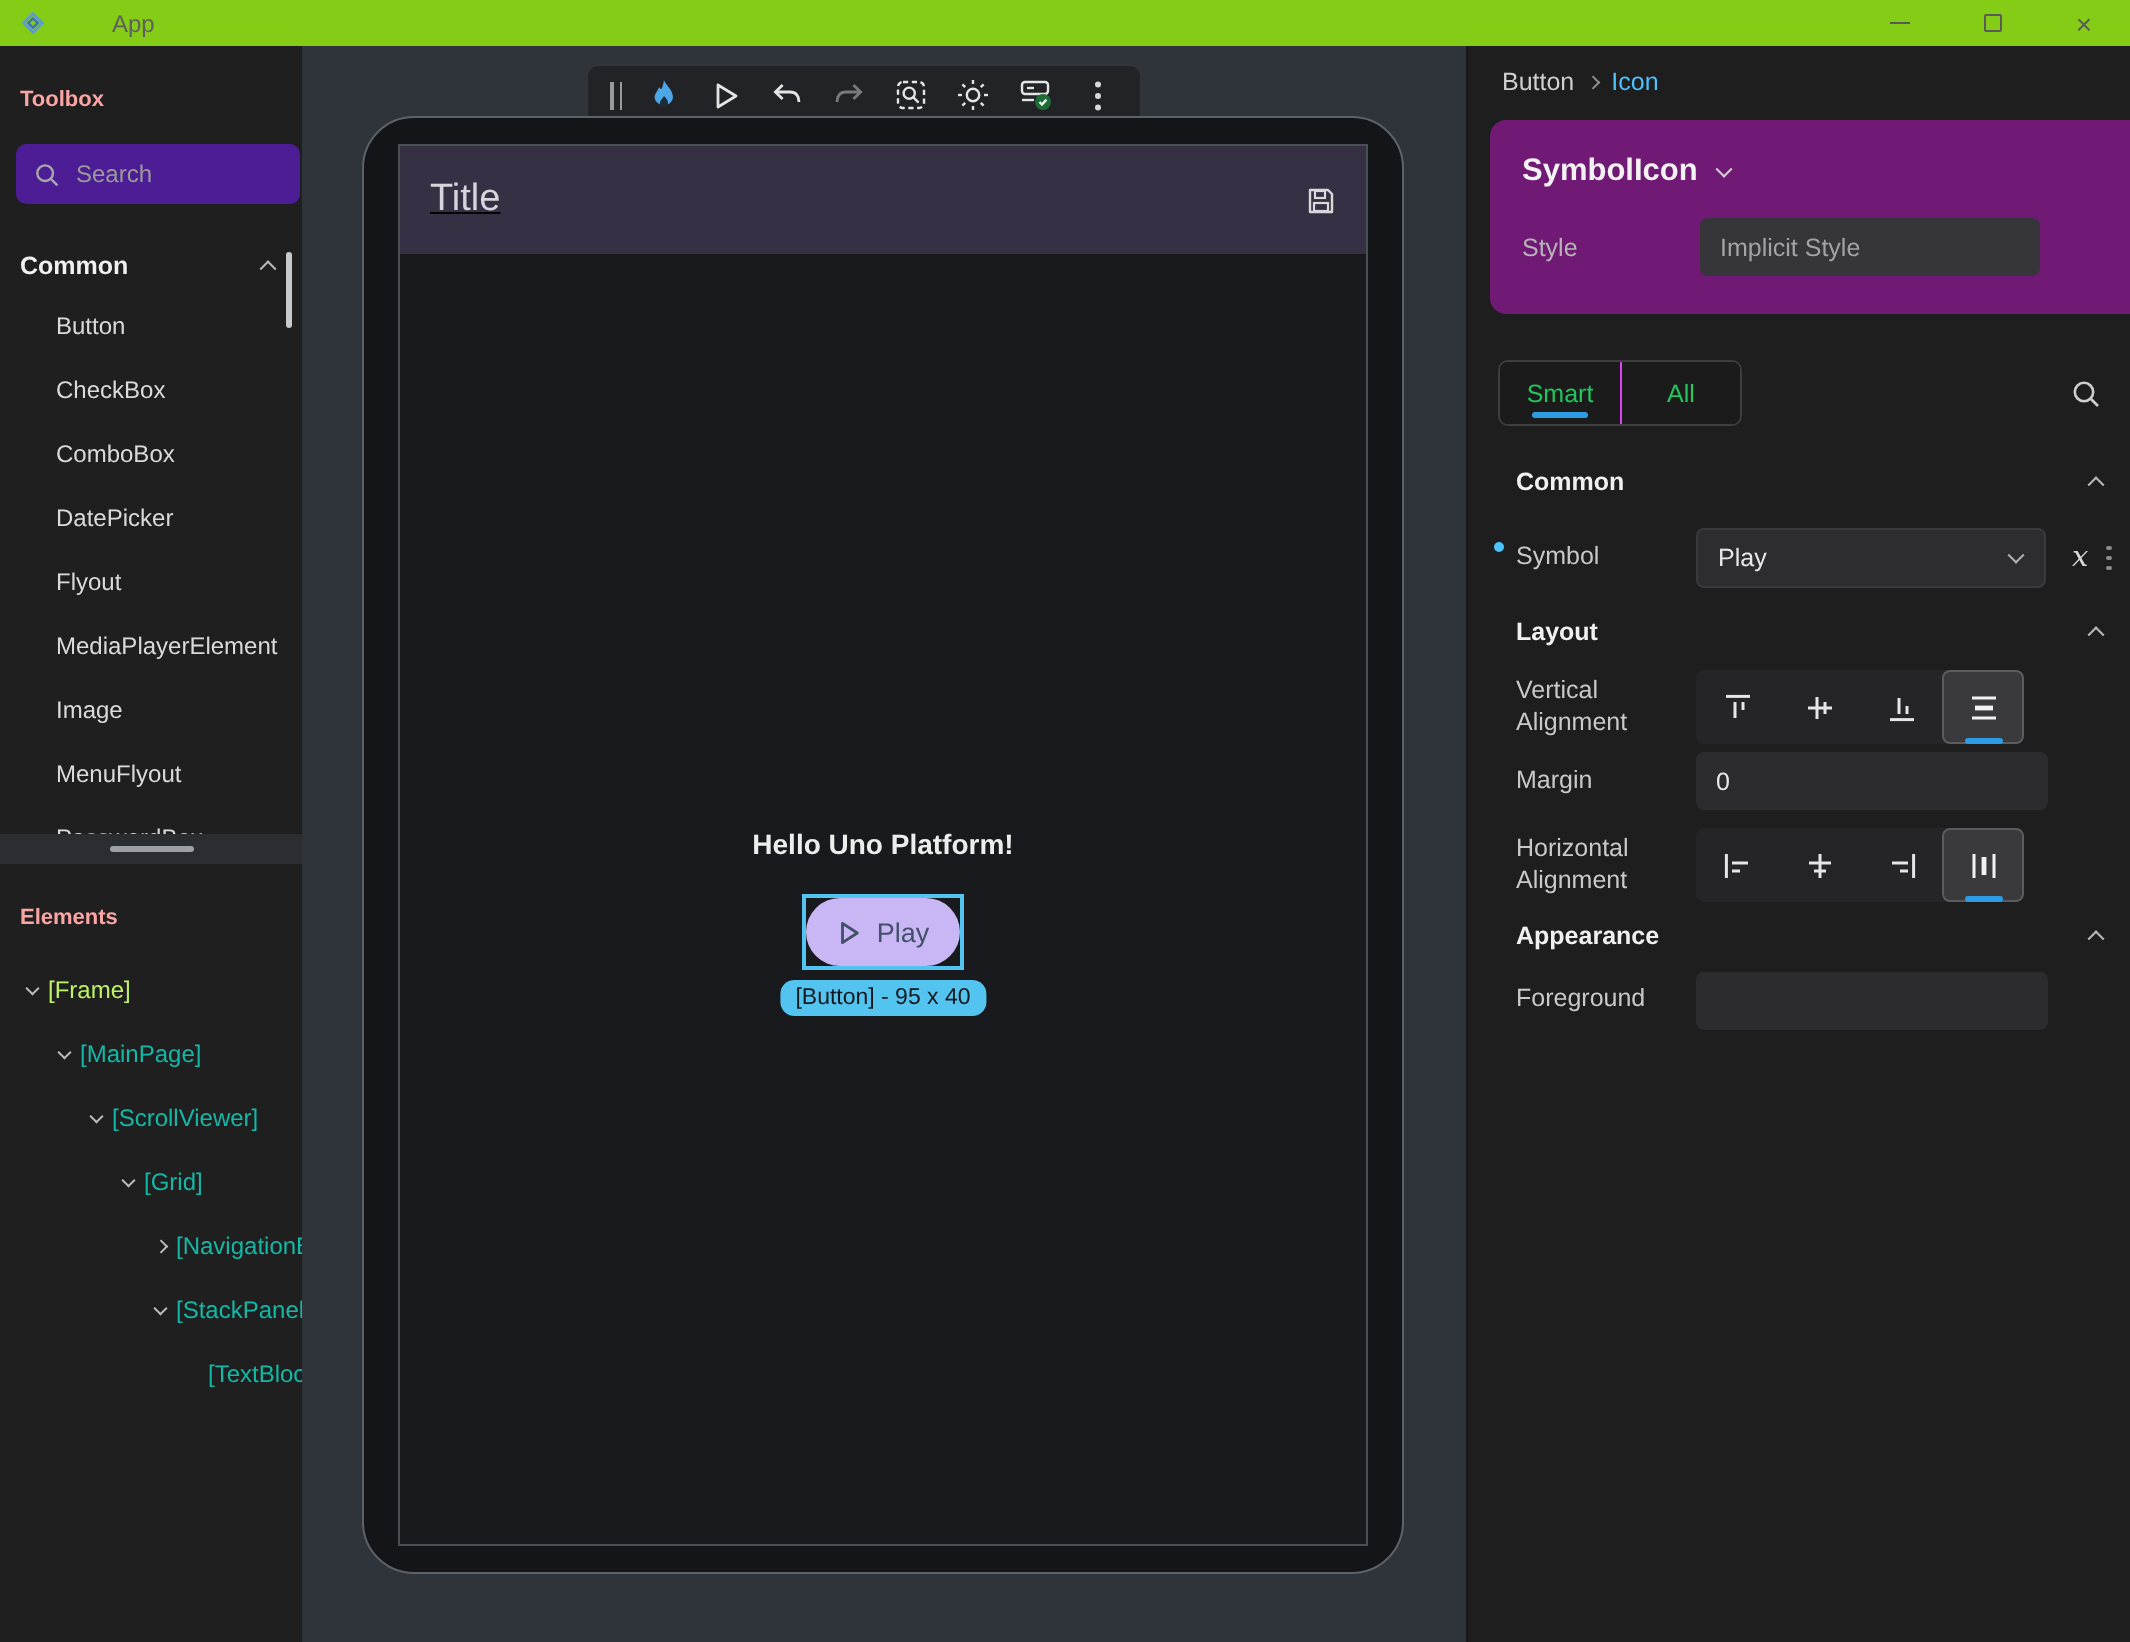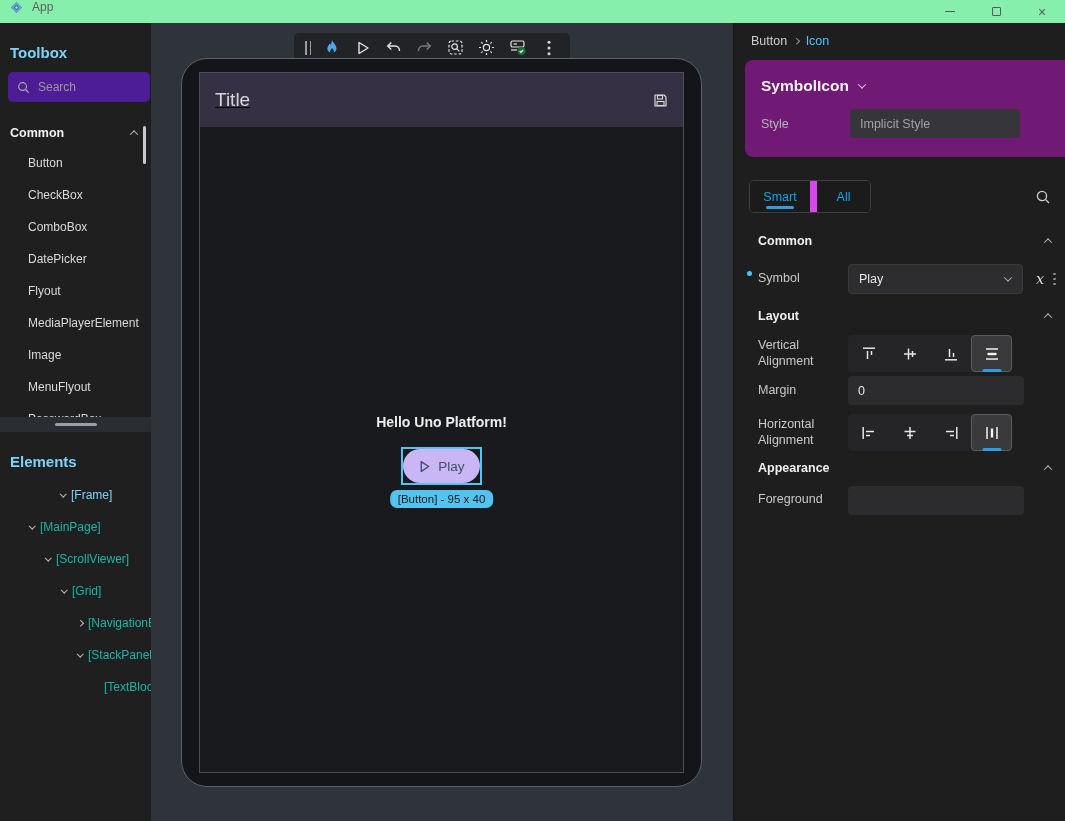--- a/index.html
+++ b/index.html
@@ -1,52 +1,52 @@
 <!DOCTYPE html>
 <html><head>
 <meta charset="utf-8">
 <style>
   * { margin:0; padding:0; box-sizing:border-box; }
   html,body { width:1065px; height:821px; overflow:hidden; background:#1f1f1f;
     font-family:"Liberation Sans", sans-serif; }
   .window { position:relative; width:1065px; height:821px; background:#1f1f1f; }
 
   
-  .titlebar { position:absolute; top:0; left:0; right:0; height:23px; background:#86efac;
-    display:flex; align-items:flex-start; }
+  .titlebar { position:absolute; top:0; left:0; right:0; height:23px; background:#84cc16;
+    display:flex; align-items:center;gap:24px; }
   .titlebar .logo { margin-left:9px; width:15px; height:15px; }
   .titlebar .app-name { margin-left:8px; font-size:12px; color:#5f5f5f; }
   .win-controls { position:absolute; right:0; top:0; height:23px; display:flex; }
   .win-btn { width:46px; height:23px; display:flex; align-items:center; justify-content:center; }
   .ic-min { width:10px; height:1px; background:#5a5a5a; }
   .ic-max { width:9px; height:9px; border:1px solid #5a5a5a; border-radius:1px; }
   .ic-close { font-size:14px; color:#5a5a5a; line-height:1; }
 
   
   .left-panel { position:absolute; top:23px; left:0; width:151px; bottom:0; background:#1f1f1f; overflow:hidden; }
-  .panel-title { position:absolute; left:10px; font-size:15px; font-weight:bold; color:#7dd3fc; }
+  .panel-title { position:absolute; left:10px; font-size:11px; font-weight:bold; color:#fca5a5; }
   .tb-title { top:21px; }
   .search-box { position:absolute; top:49px; left:8px; width:142px; height:30px; background:#4c1d95;
     border-radius:5px; display:flex; align-items:center; padding:12px 9px; gap:8px; }
   .search-box input { background:transparent; border:none; outline:none; color:#cfcfcf; font-size:12px; width:80px;
     font-family:"Liberation Sans", sans-serif; }
   .search-box input::placeholder { color:#9a9a9a; }
   .group-header { position:absolute; top:97px; left:10px; right:14px; height:26px; display:flex;
     align-items:center; justify-content:space-between; }
   .group-header .lbl { font-size:12.5px; font-weight:bold; color:#f0f0f0; }
   .v-scroll-thumb { position:absolute; right:5px; top:103px; width:3px; height:38px; background:#c9c9c9; border-radius:2px; }
   .tb-items { position:absolute; top:124px; left:0; right:0; }
   .tb-item { height:32px; display:flex; align-items:center; padding-left:28px; font-size:12px; color:#dadada; white-space:nowrap; }
   .splitter { position:absolute; top:394px; left:0; width:151px; height:15px; background:#2a2e33;
     display:flex; align-items:center; justify-content:center; }
   .splitter .grip { width:42px; height:3px; background:#9aa0a6; border-radius:2px; }
   .el-title { top:430px; }
   .tree { position:absolute; top:456px; left:0; right:0; }
   .tree-row { height:32px; display:flex; align-items:center; font-size:12px; color:#14b8a6; white-space:nowrap; overflow:hidden; }
-  .tree-row.dim { color:#7dd3fc;margin-left:47px; }
+  .tree-row.dim { color:#bef264; }
   .tree-row.selected { background:#233543; }
   .tree-ind { flex:0 0 auto; }
   .tree-chev { flex:0 0 16px; display:flex; align-items:center; justify-content:center; }
 
   .chev { display:inline-block; width:6px; height:6px; border-right:1.4px solid #b9b9b9; border-bottom:1.4px solid #b9b9b9; }
   .chev.sm { width:4.5px; height:4.5px; }
   .chev.down { transform:rotate(45deg) translate(-1px,-1px); }
   .chev.up { transform:rotate(-135deg) translate(-1px,-1px); }
   .chev.rt { transform:rotate(-45deg); }
 
@@ -86,22 +86,22 @@
   .type-card .hdr .name { font-size:15.5px; font-weight:bold; color:#f2f2f2; }
   .card-row { display:flex; align-items:center; margin-top:14px; padding:0 16px; }
   .card-row .lbl { width:89px; font-size:12.5px; color:#b5b5b5; }
   .field { height:29px; background:#36363a; border-radius:4px; display:flex; align-items:center;
     padding:0 10px; font-size:12.5px; color:#a2a2a7; }
   .card-row .field { width:170px; }
 
   .tabs-row { position:absolute; top:157px; left:15px; right:14px; height:33px; display:flex; align-items:center; }
   .tab-group { display:flex; height:33px; border:1px solid #3e3e3e; border-radius:5px; overflow:hidden; }
   .tab { width:60px; height:100%; position:relative; display:flex; align-items:center; justify-content:center;
-    font-size:12.5px; color:#0ea5e9; background:#1b1b1b; }
-  .tab + .tab { border-left:7px solid #d946ef; }
+    font-size:12.5px; color:#22c55e; background:#1b1b1b; }
+  .tab + .tab { border-left:1px solid #d946ef; }
   .tab .pill { position:absolute; bottom:3px; left:50%; transform:translateX(-50%); width:28px; height:3px;
     background:#2e9be6; border-radius:2px; }
   .tabs-row .search-ic { margin-left:auto; }
 
   .sec-header { position:absolute; left:24px; right:14px; height:26px; display:flex; align-items:center; justify-content:space-between; }
   .sec-header .lbl { font-size:12.5px; font-weight:bold; color:#f0f0f0; }
   .insp-row { position:absolute; left:24px; right:8px; display:flex; align-items:center; }
   .insp-row .lbl { width:90px; font-size:12.5px; color:#c9c9c9; line-height:1.25; }
   .dot { position:absolute; left:-11px; width:5px; height:5px; border-radius:50%; background:#4cc2ff; }
   .dropdown { position:relative; width:175px; height:30px; background:#2d2d30; border:1px solid #3a3a3e;

